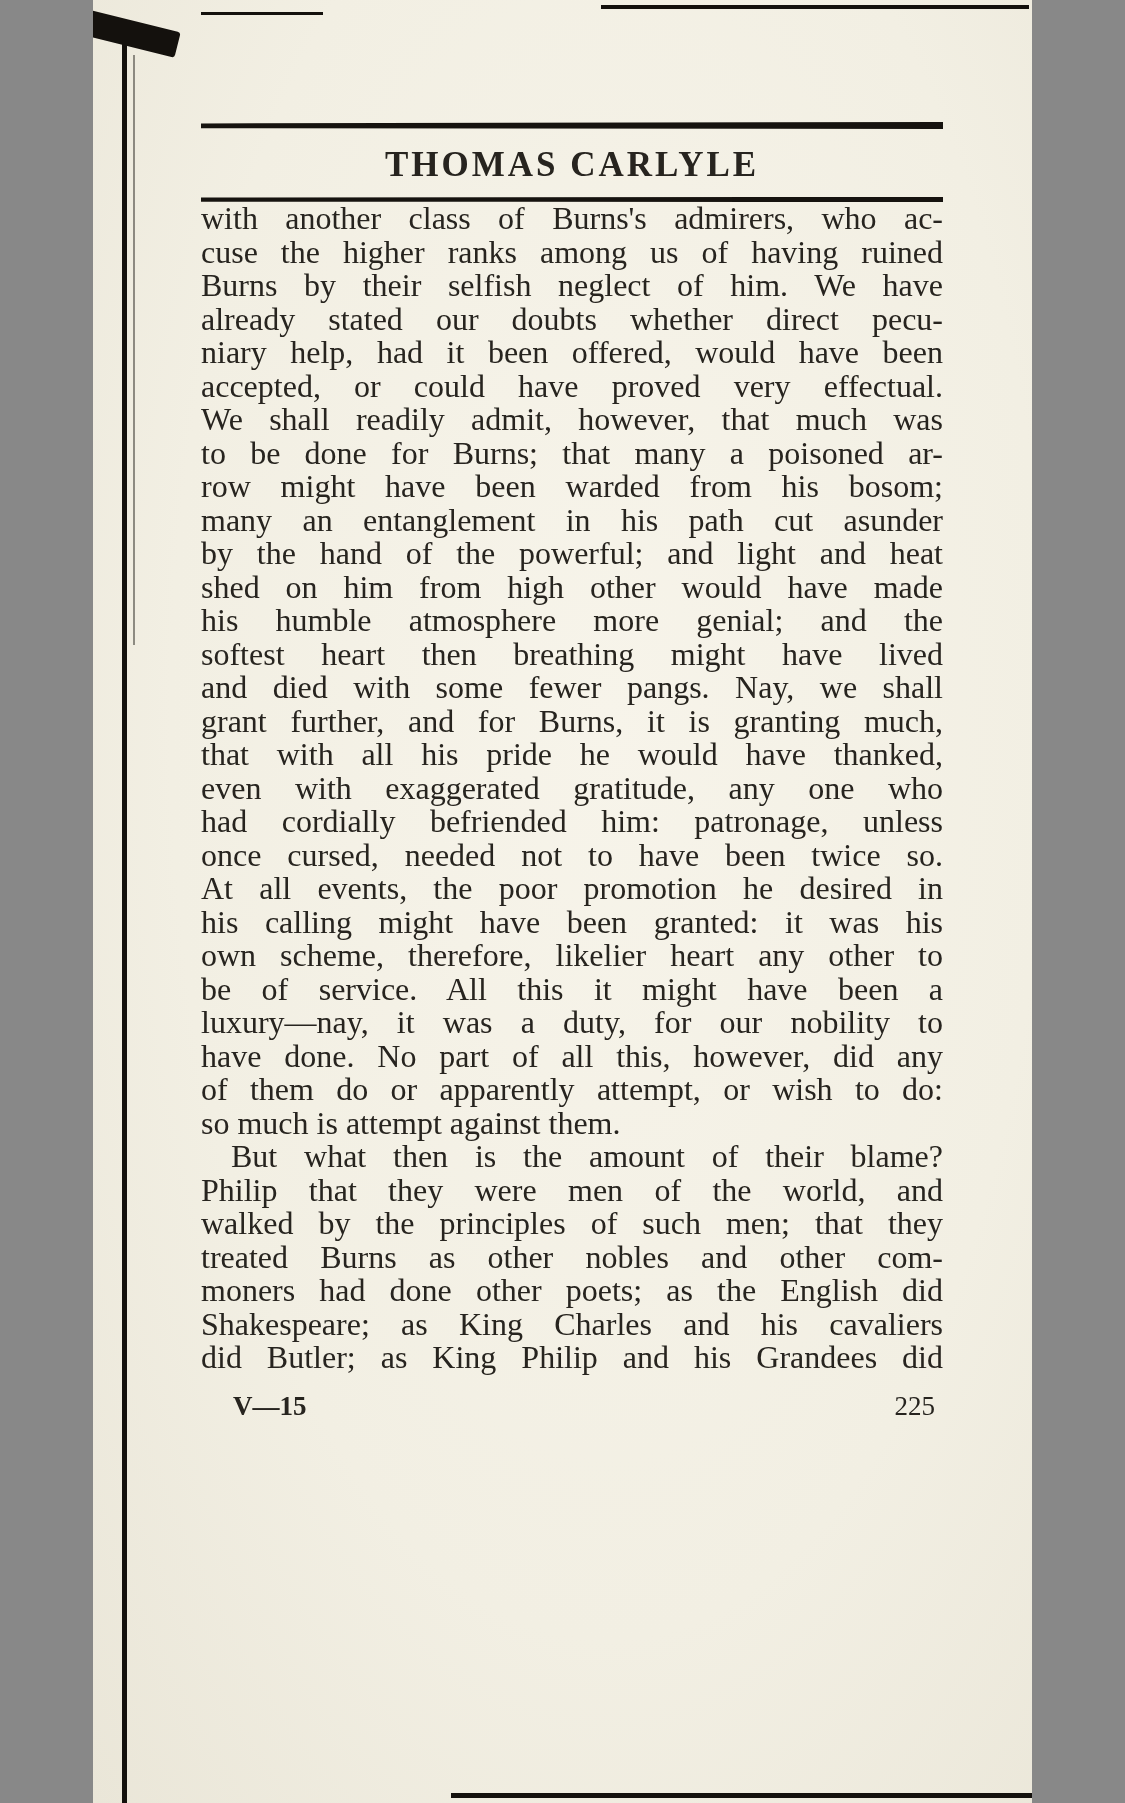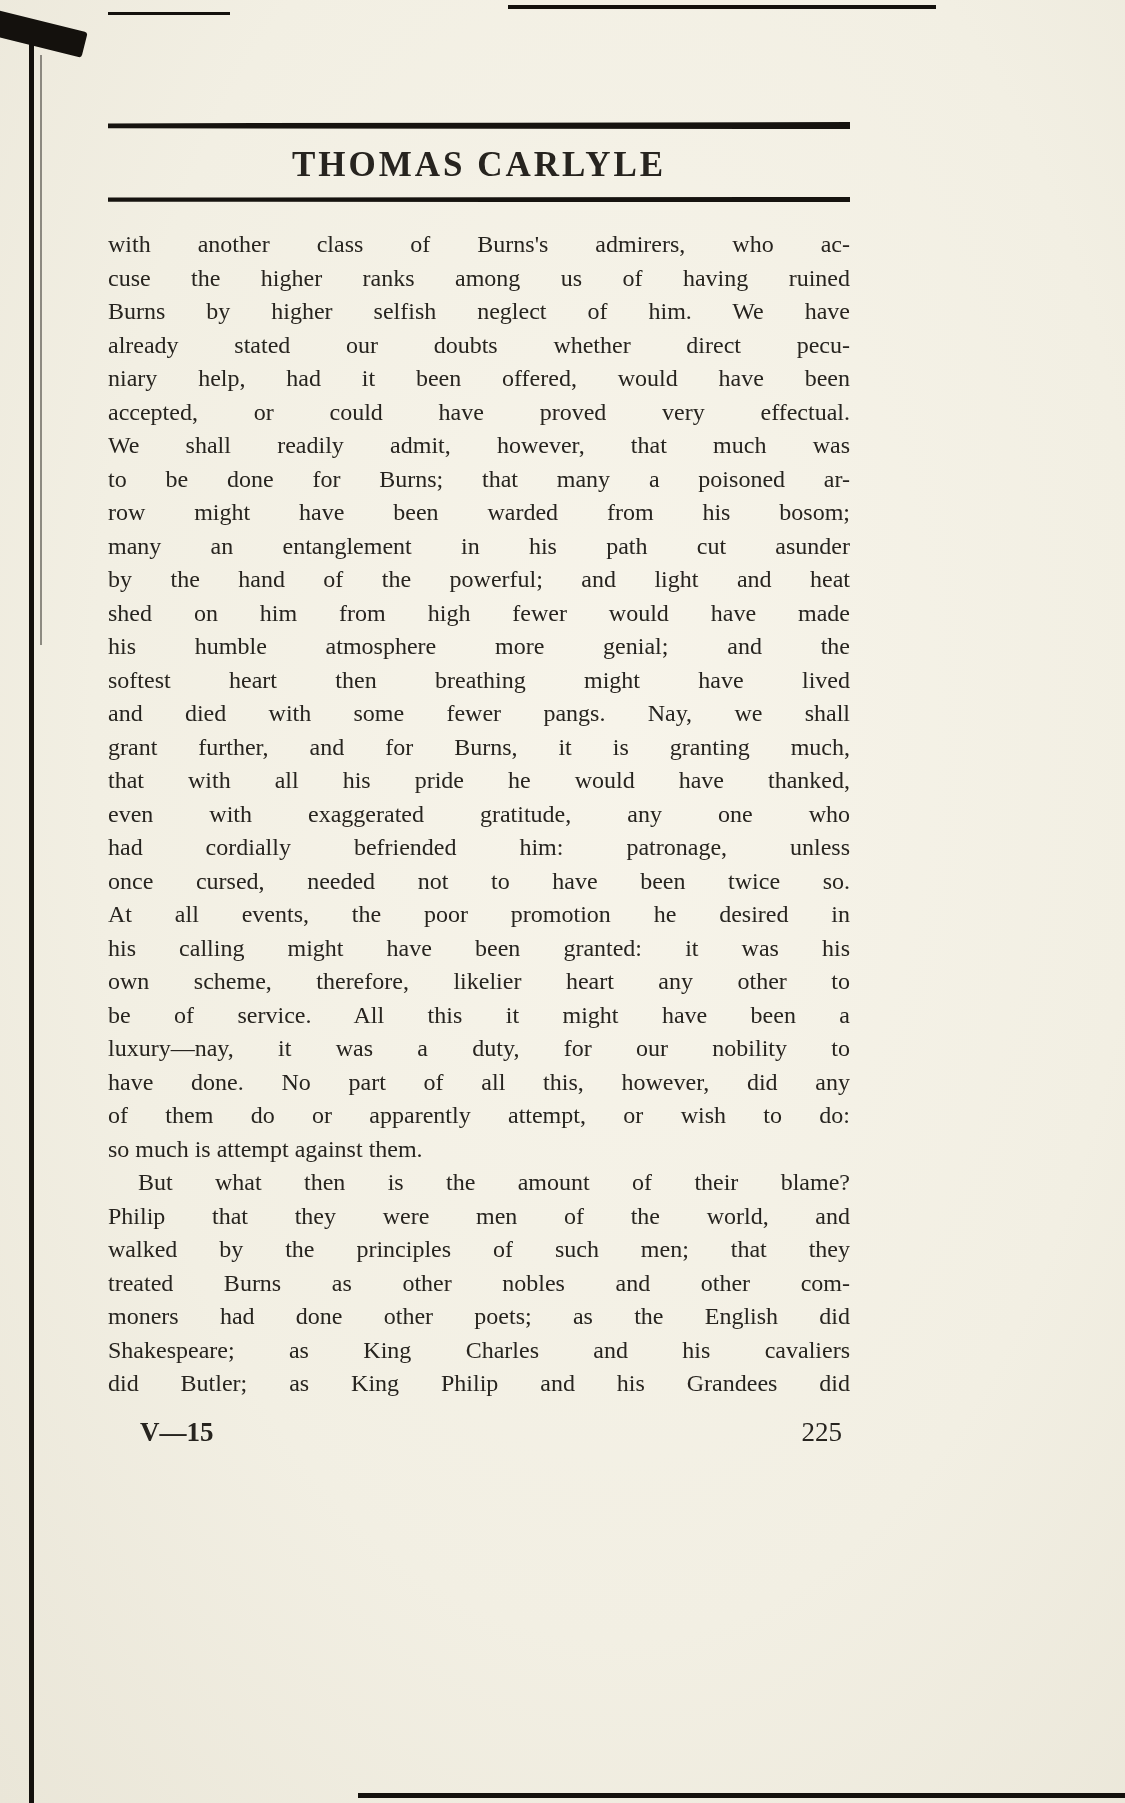--- a/index.html
+++ b/index.html
@@ -2,21 +2,21 @@
 <html><head>
 <meta charset="utf-8">
 <style>
   html, body {
     margin: 0;
     padding: 0;
     background: #888;
   }
   .page {
     position: relative;
-    width: 1125px;
+    width: 939px;
     height: 1803px;
     margin: 0 auto;
     background: #f4f1e6;
     background-image: radial-gradient(ellipse at 55% 40%, #f7f4ea 0%, #f2efe3 60%, #eae6d8 100%);
     overflow: hidden;
     font-family: "Liberation Serif", "DejaVu Serif", serif;
     color: #27241f;
     text-decoration: underline;
   }
 
@@ -44,22 +44,21 @@
   .title {
     margin: 14px 0 10px 0;
     text-align: center;
     font-size: 35px;
     line-height: 44px;
     font-weight: 700;
     letter-spacing: 3px;
   }
 
   .body-text {
-    margin-top: 26px;
-    font-size: 24px;
+    font-size: 32px;
   }
   .line {
     line-height: 33.5px;
     text-align: left;
   }
   .line.justified {
     text-align: justify;
     text-align-last: justify;
     -moz-text-align-last: justify;
   }
@@ -104,30 +103,30 @@
     <div class="rule rule-top"></div>
 
     <h1 class="title">THOMAS CARLYLE</h1>
 
     <div class="rule rule-bottom"></div>
 
     <div class="body-text">
       <div class="paragraph">
           <div class="line justified">with another class of Burns's admirers, who ac-</div>
           <div class="line justified">cuse the higher ranks among us of having ruined</div>
-          <div class="line justified">Burns by higher selfish neglect of him.  We have</div>
+          <div class="line justified">Burns by their selfish neglect of him.  We have</div>
           <div class="line justified">already stated our doubts whether direct pecu-</div>
           <div class="line justified">niary help, had it been offered, would have been</div>
           <div class="line justified">accepted, or could have proved very effectual.</div>
           <div class="line justified">We shall readily admit, however, that much was</div>
           <div class="line justified">to be done for Burns; that many a poisoned ar-</div>
           <div class="line justified">row might have been warded from his bosom;</div>
           <div class="line justified">many an entanglement in his path cut asunder</div>
           <div class="line justified">by the hand of the powerful; and light and heat</div>
-          <div class="line justified">shed on him from high fewer would have made</div>
+          <div class="line justified">shed on him from high other would have made</div>
           <div class="line justified">his humble atmosphere more genial; and the</div>
           <div class="line justified">softest heart then breathing might have lived</div>
           <div class="line justified">and died with some fewer pangs.  Nay, we shall</div>
           <div class="line justified">grant further, and for Burns, it is granting much,</div>
           <div class="line justified">that with all his pride he would have thanked,</div>
           <div class="line justified">even with exaggerated gratitude, any one who</div>
           <div class="line justified">had cordially befriended him: patronage, unless</div>
           <div class="line justified">once cursed, needed not to have been twice so.</div>
           <div class="line justified">At all events, the poor promotion he desired in</div>
           <div class="line justified">his calling might have been granted: it was his</div>

